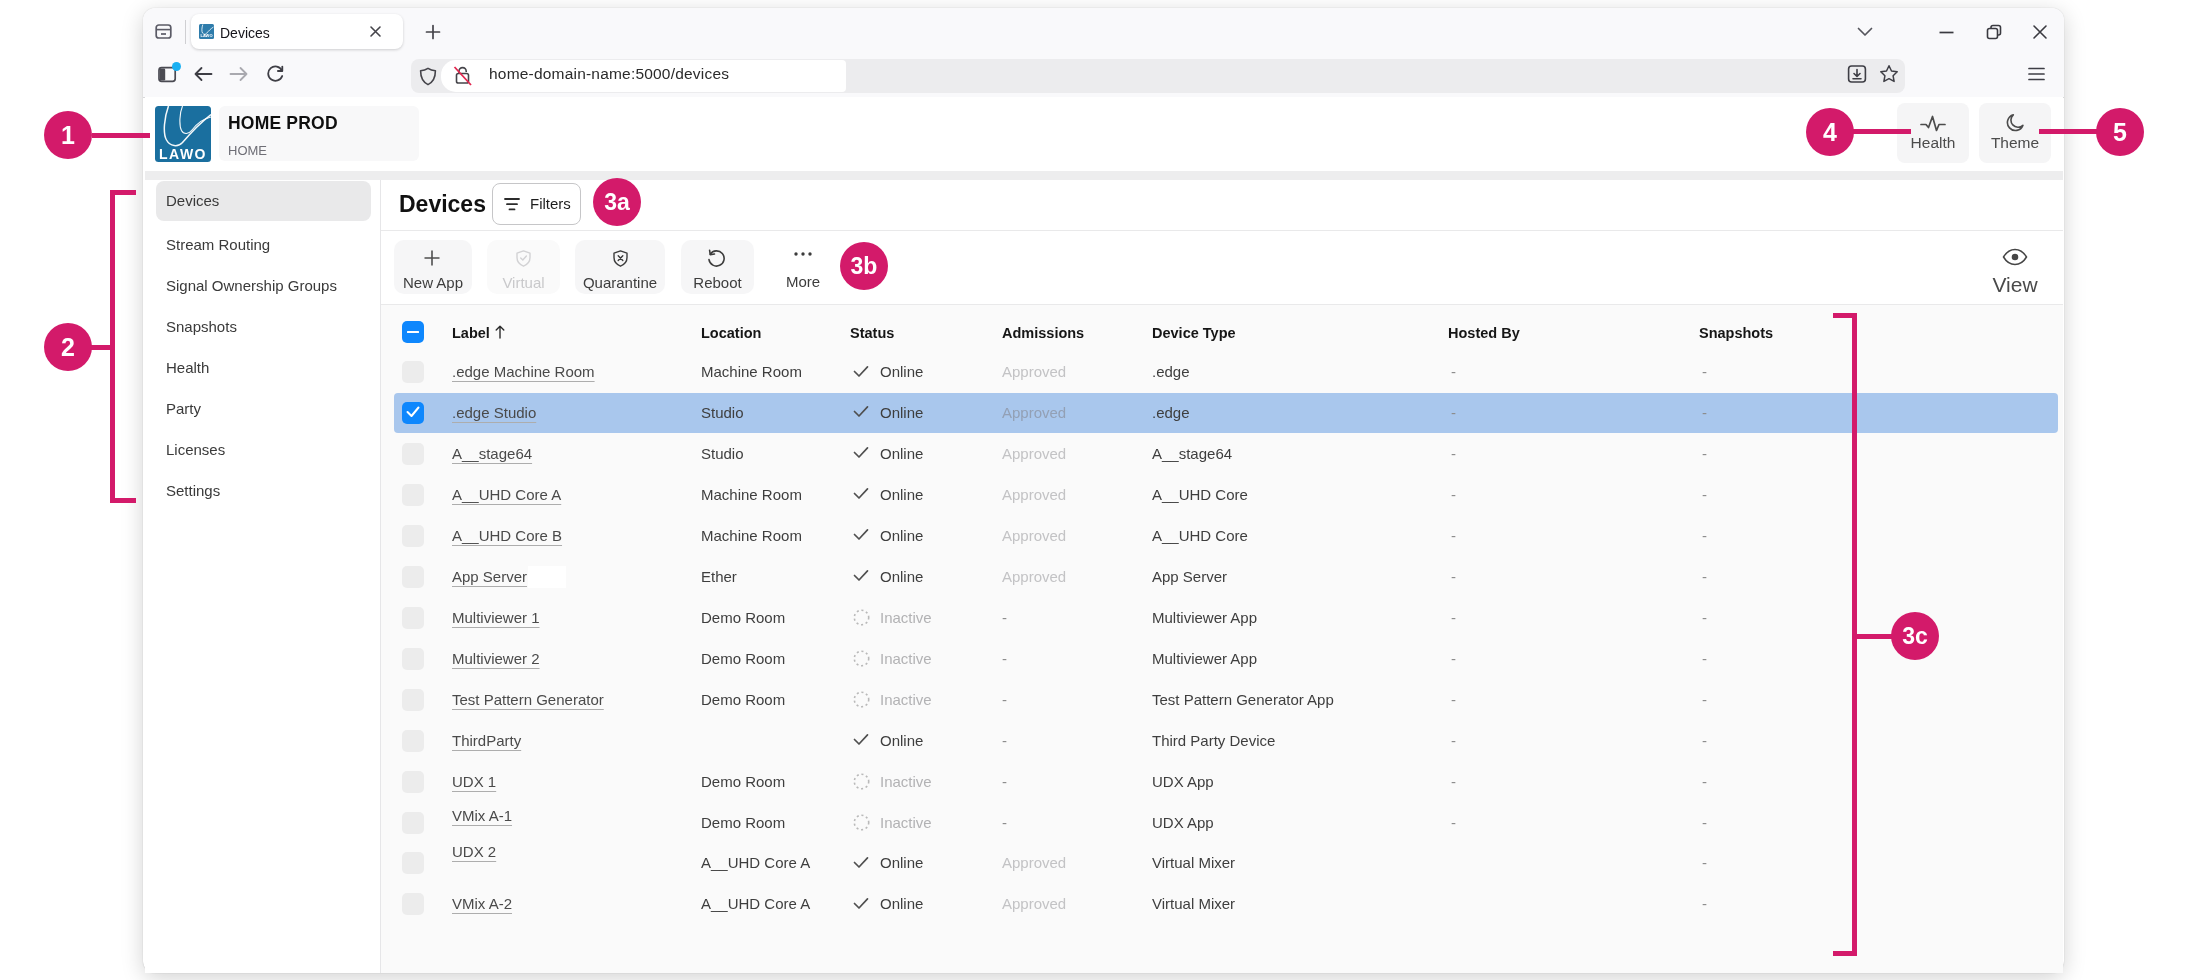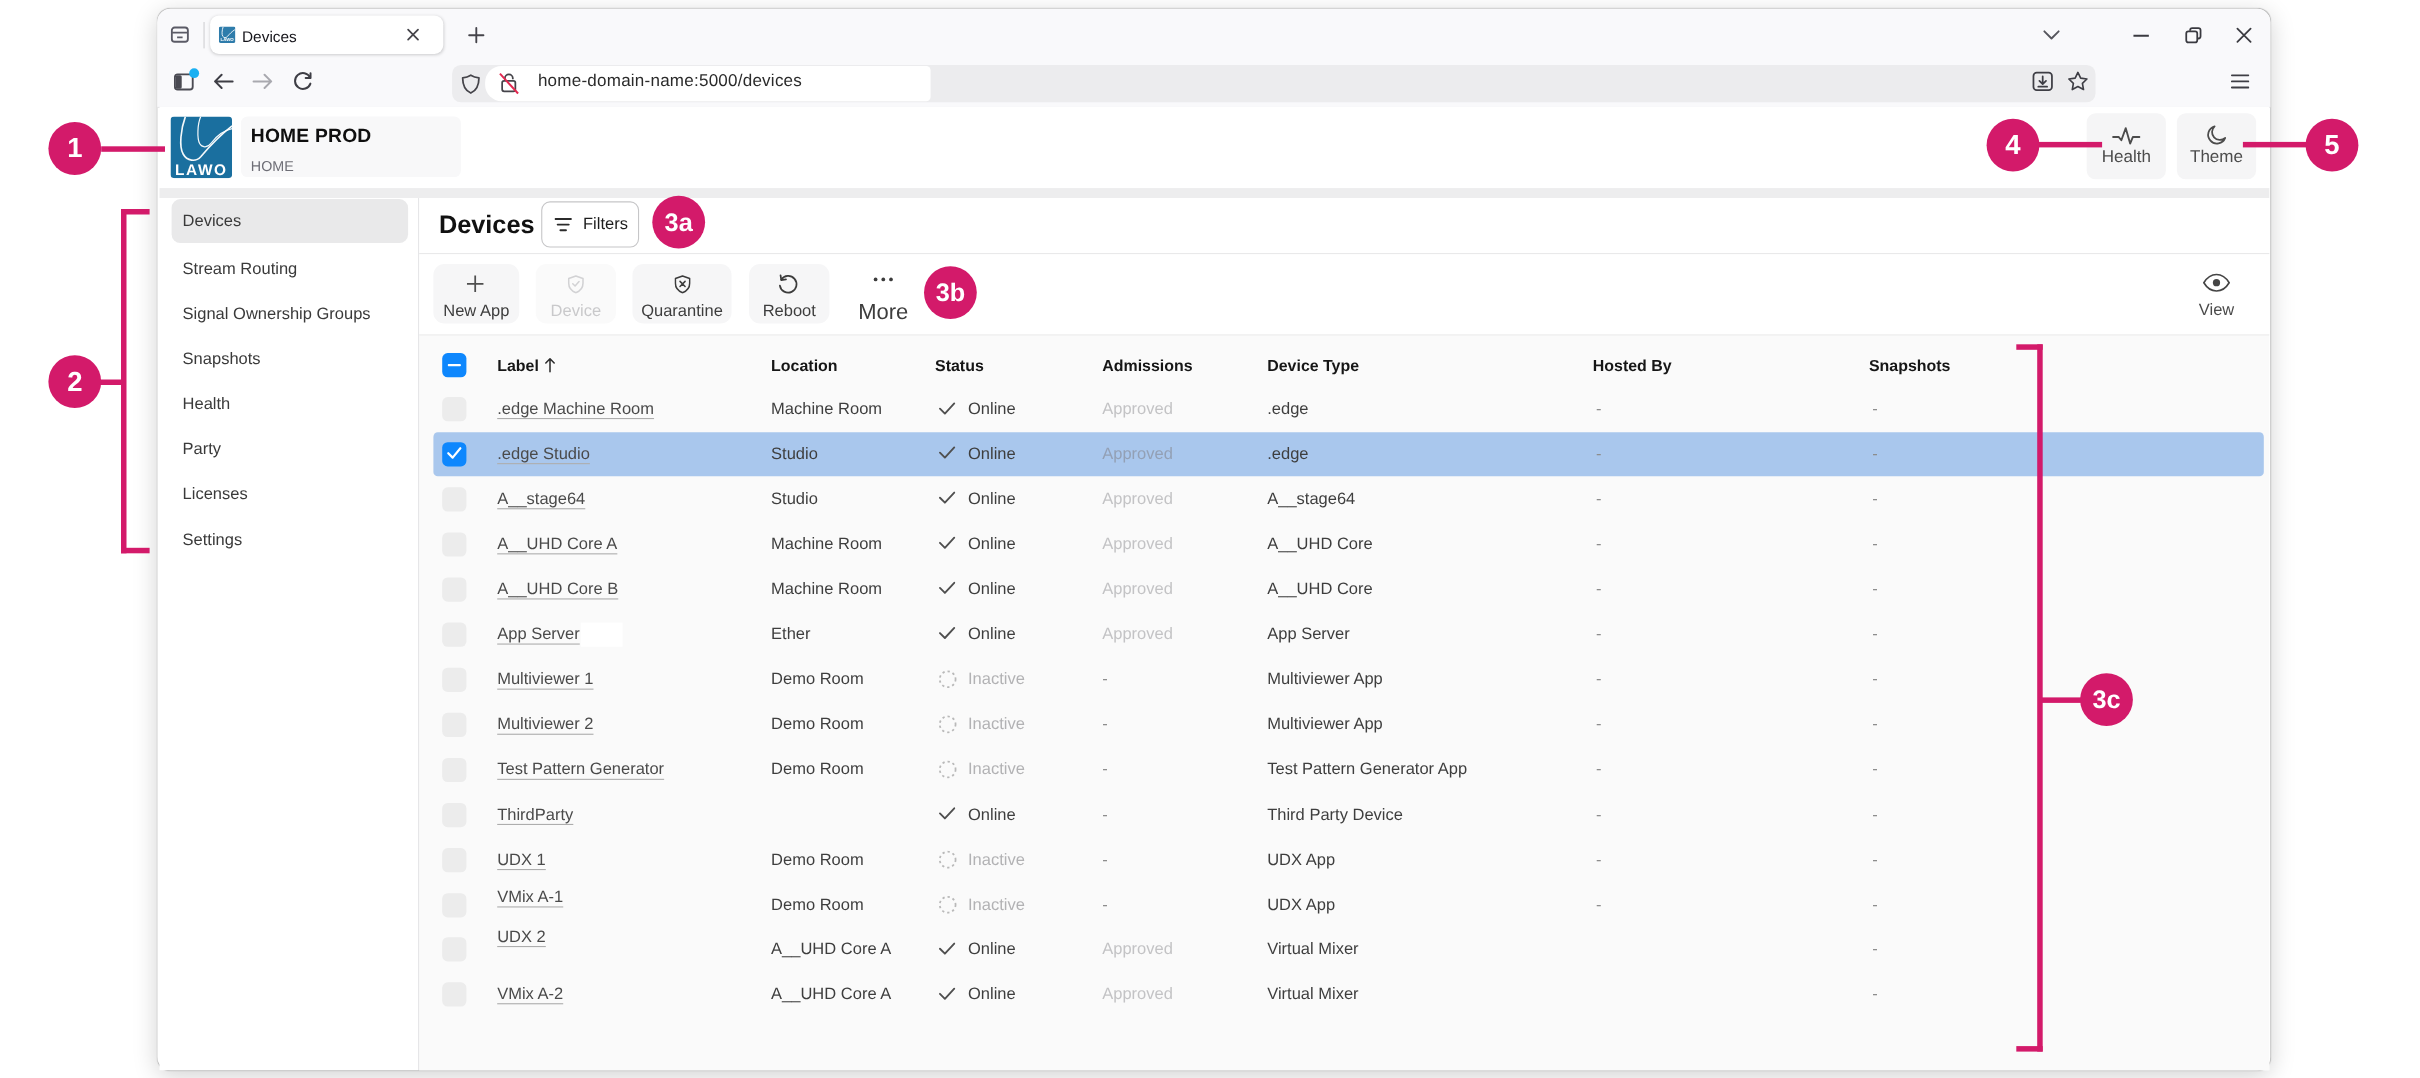--- a/index.html
+++ b/index.html
@@ -154,29 +154,29 @@
 <svg class="a" style="left:504px;top:197px" width="16" height="15" viewBox="0 0 16 15" fill="none">
     <path d="M1 2 H15 M3 7.2 H13 M5.5 12.4 H10.5" stroke="#2b2b2b" stroke-width="1.8" stroke-linecap="round"></path>
   </svg>
 <div class="a" style="left:530px;top:195px;font-size:15px;color:#1d1d1d">Filters</div>
 <div class="a div1"></div>
 <div class="a div2"></div>
 <div class="a tbtn" style="left:394px;width:78px">
     <div class="lbl">New App</div>
   </div>
 <div class="a tbtn dis" style="left:487px;width:73px">
-    <div class="lbl">Device</div>
+    <div class="lbl">Virtual</div>
   </div>
 <div class="a tbtn" style="left:575px;width:90px">
     <div class="lbl">Quarantine</div>
   </div>
 <div class="a tbtn" style="left:681px;width:73px">
     <div class="lbl">Reboot</div>
   </div>
-<div class="a" style="left:777px;top:273px;width:52px;text-align:center;font-size:20px;color:#3d3d3d">More</div>
+<div class="a" style="left:777px;top:273px;width:52px;text-align:center;font-size:15px;color:#3d3d3d">More</div>
 <svg class="a" style="left:424px;top:250px" width="16" height="16" viewBox="0 0 16 16" fill="none">
     <path d="M8 0.5 V15.5 M0.5 8 H15.5" stroke="#4f4f4f" stroke-width="1.6"></path>
   </svg>
 <svg class="a" style="left:516px;top:250px" width="15" height="17" viewBox="0 0 15 17" fill="none">
     <path d="M7.5 0.9 L14 3.2 V7.6 C14 11.8 11.5 14.6 7.5 16.2 C3.5 14.6 1 11.8 1 7.6 V3.2 Z" stroke="#d2d2d4" stroke-width="1.4" stroke-linejoin="round"></path>
     <path d="M4.7 8 L6.8 10 L10.4 6" stroke="#d2d2d4" stroke-width="1.4" stroke-linecap="round" stroke-linejoin="round"></path>
   </svg>
 <svg class="a" style="left:613px;top:250px" width="15" height="17" viewBox="0 0 15 17" fill="none">
     <path d="M7.5 0.9 L14 3.2 V7.6 C14 11.8 11.5 14.6 7.5 16.2 C3.5 14.6 1 11.8 1 7.6 V3.2 Z" stroke="#3c3c3c" stroke-width="1.4" stroke-linejoin="round"></path>
     <path d="M5.2 5.8 L9.8 10.4 M9.8 5.8 L5.2 10.4" stroke="#3c3c3c" stroke-width="1.4" stroke-linecap="round"></path>
@@ -187,21 +187,21 @@
   </svg>
 <svg class="a" style="left:793px;top:251px" width="20" height="6" viewBox="0 0 20 6" fill="none">
     <circle cx="3" cy="3" r="1.7" fill="#3c3c3c"></circle>
     <circle cx="10" cy="3" r="1.7" fill="#3c3c3c"></circle>
     <circle cx="17" cy="3" r="1.7" fill="#3c3c3c"></circle>
   </svg>
 <svg class="a" style="left:2002px;top:248px" width="26" height="18" viewBox="0 0 26 18" fill="none">
     <path d="M1.5 9 C5 3.2 9 1.5 13 1.5 C17 1.5 21 3.2 24.5 9 C21 14.8 17 16.5 13 16.5 C9 16.5 5 14.8 1.5 9 Z" stroke="#454545" stroke-width="1.5"></path>
     <circle cx="13" cy="9" r="3.3" fill="#454545"></circle>
   </svg>
-<div class="a" style="left:1989px;top:273px;width:52px;text-align:center;font-size:15px;color:#4a4a4a">View</div>
+<div class="a" style="left:1989px;top:273px;width:52px;text-align:center;font-size:21px;color:#4a4a4a">View</div>
 <div class="a cb" style="left:402px;top:321px;background:#0e87fd"></div>
 <svg class="a" style="left:407px;top:330px" width="12" height="4" viewBox="0 0 12 4" fill="none">
     <line x1="0.8" y1="2" x2="11.2" y2="2" stroke="#fff" stroke-width="2" stroke-linecap="round"></line>
   </svg>
 <div class="a hcell" style="left:452px">Label</div>
 <div class="a hcell" style="left:701px">Location</div>
 <div class="a hcell" style="left:850px">Status</div>
 <div class="a hcell" style="left:1002px">Admissions</div>
 <div class="a hcell" style="left:1152px">Device Type</div>
 <div class="a hcell" style="left:1448px">Hosted By</div>

